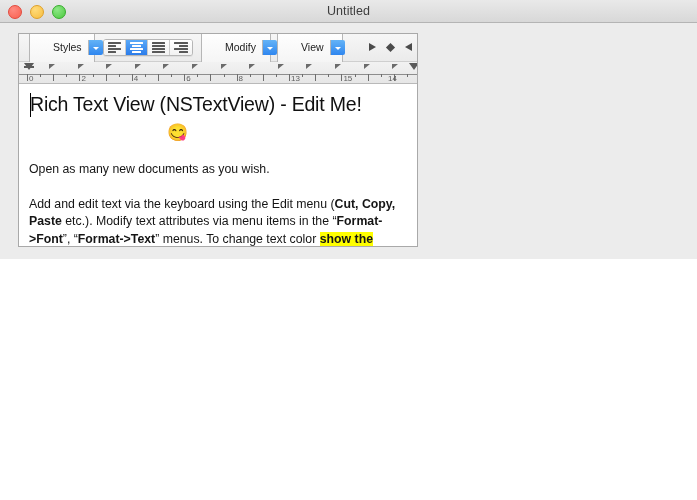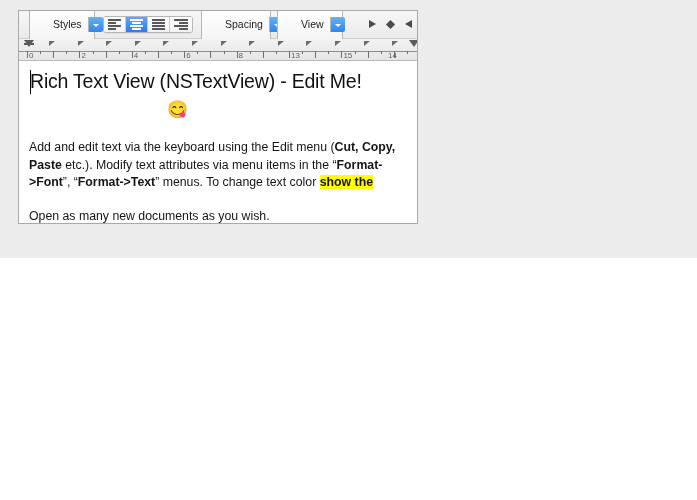--- a/index.html
+++ b/index.html
@@ -319,20 +319,28 @@
   }
   .para2 { margin-top: 17px; }
   .para b { font-weight: bold; }
   .hl { background: #ffff00; font-weight: bold; }
 </style>
 </head>
 <body>
 
 <div class="window">
 
+  <div class="titlebar">
+    <div class="traffic-lights">
+      <span class="tl tl-close"></span>
+      <span class="tl tl-min"></span>
+      <span class="tl tl-max"></span>
+    </div>
+    <div class="window-title">Untitled</div>
+  </div>
 
   <div class="window-body">
 
     <div class="doc-panel">
 
       <div class="toolbar">
 
         <div class="popup popup-styles">
           <span class="popup-label">Styles</span>
           <span class="popup-arrow"></span>
@@ -359,21 +367,21 @@
           </div>
           <div class="seg seg-right">
             <span class="ln"></span>
             <span class="ln"></span>
             <span class="ln"></span>
             <span class="ln"></span>
           </div>
         </div>
 
         <div class="popup popup-spacing">
-          <span class="popup-label">Spacing</span>
+          <span class="popup-label">Modify</span>
           <span class="popup-arrow"></span>
         </div>
 
         <div class="popup popup-lists">
           <span class="popup-label">View</span>
           <span class="popup-arrow"></span>
         </div>
 
         <div class="tabstops">
           <span class="ts ts-right"></span>
@@ -440,19 +448,19 @@
             <div class="tab-marker" style="left: 373.2px;"></div>
           </div>
         <div class="indent-marker with-bar" style="left:5px;"></div>
         <div class="indent-marker" style="left:390px;"></div>
       </div>
 
       <div class="textview">
         <div class="caret"></div>
         <div class="headline">Rich Text View (NSTextView) - Edit Me!</div>
         <div class="emoji-line">😋</div>
+        <div class="para" id="para-0"><span>Open as many new documents as you wish.</span></div>
         <div class="para para2" id="para-1"><span>Add and edit text via the keyboard using the Edit menu (</span><b>Cut, Copy, Paste</b><span> etc.). Modify text attributes via menu items in the “</span><b>Format-&gt;Font</b><span>”, “</span><b>Format-&gt;Text</b><span>” menus. To change text color </span><span class="hl">show the</span></div>
-        <div class="para" id="para-0"><span>Open as many new documents as you wish.</span></div>
       </div>
 
     </div>
   </div>
 </div>
 
 </body></html>

